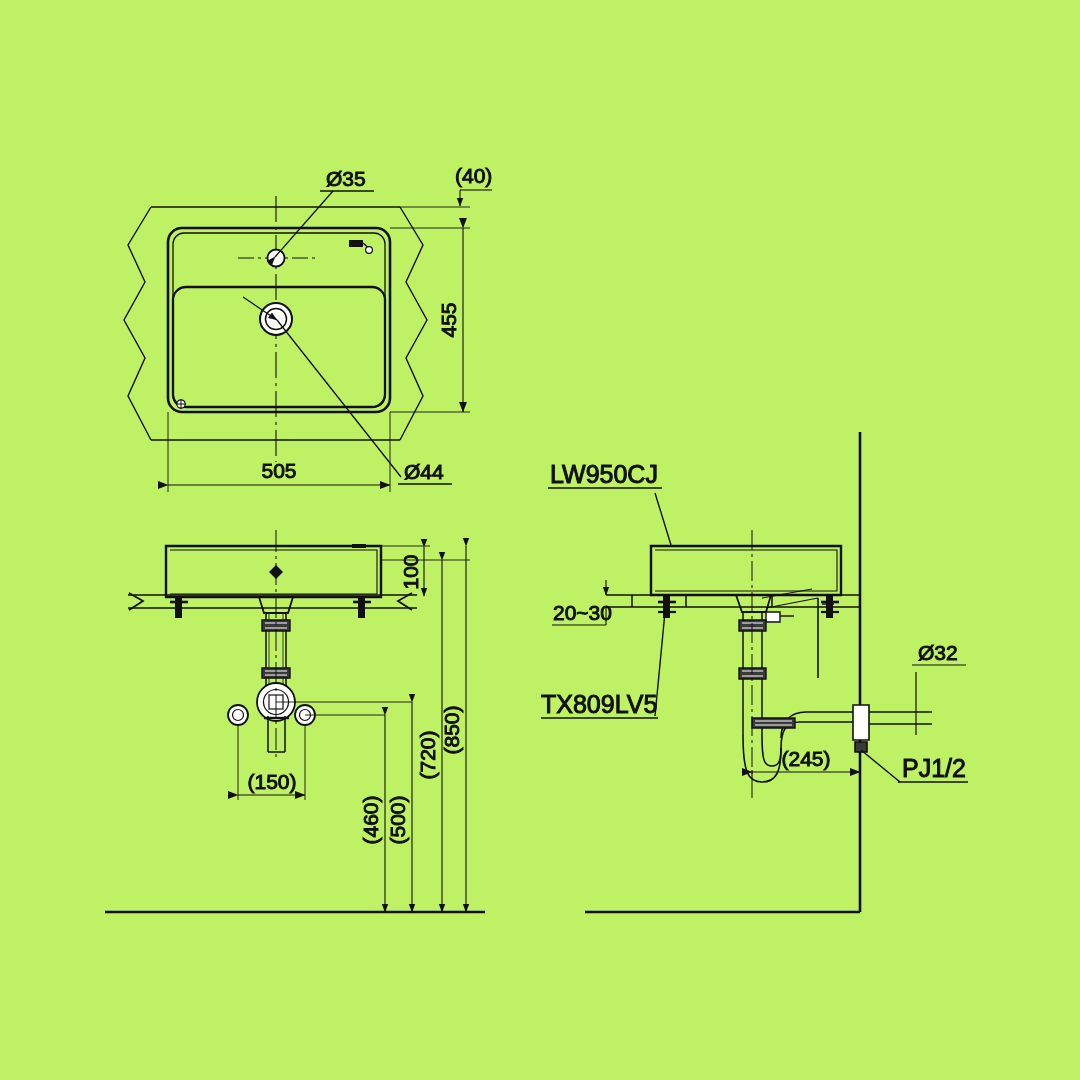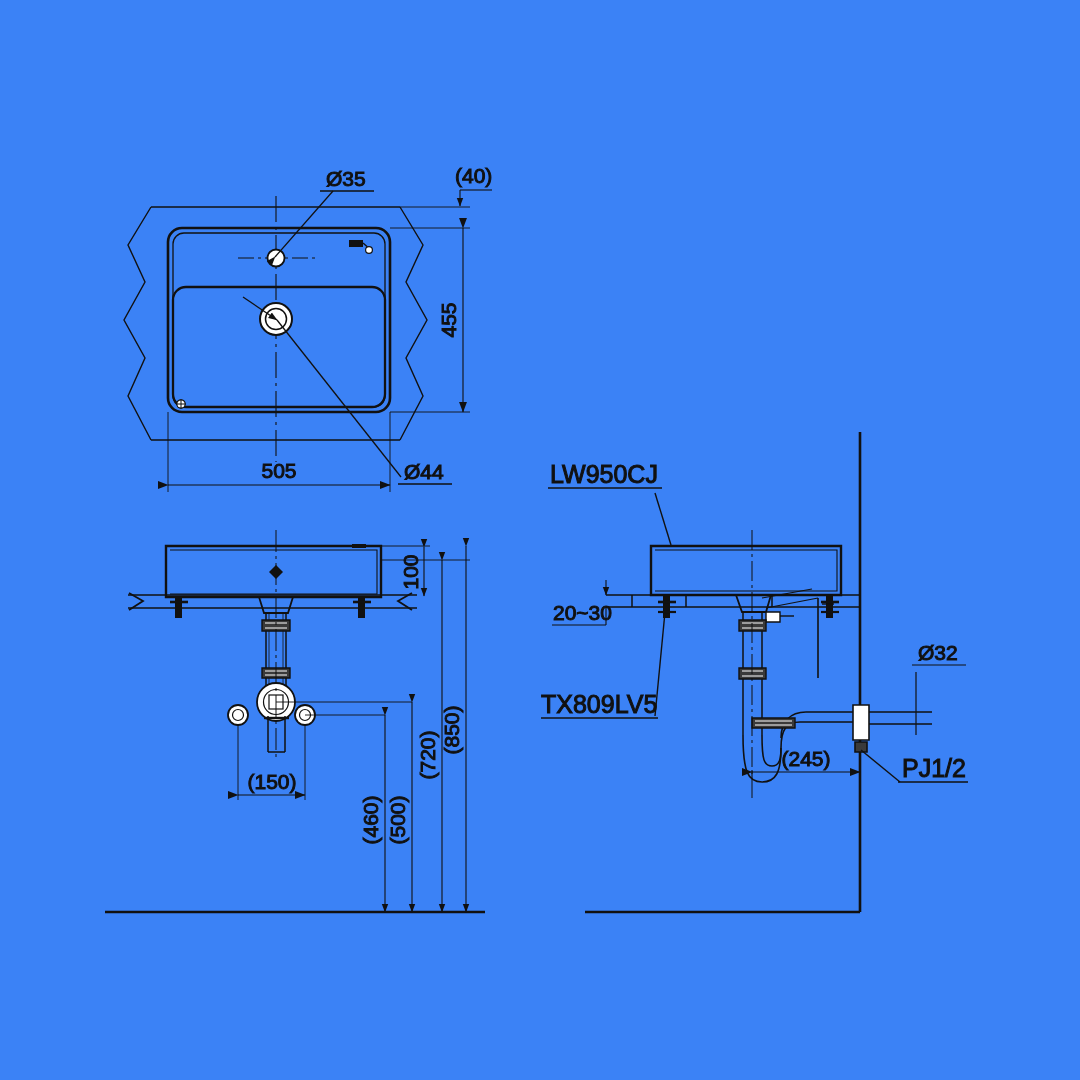--- a/index.html
+++ b/index.html
@@ -1,19 +1,19 @@
 <!DOCTYPE html>
 <html><head>
 <meta charset="utf-8">
 <title>LW950CJ Technical Drawing</title>
 <style>
   html,body{margin:0;padding:0;background:#ffffff;}
   body{width:1080px;height:1080px;overflow:hidden;
        font-family:"Liberation Sans","DejaVu Sans",sans-serif;color:#1a1a1a;}
-  #sheet{position:relative;width:1080px;height:1080px;background:#3b82f6;}
+  #sheet{position:relative;width:1080px;height:1080px;background:#bef264;}
   svg{display:block;}
   .dimtxt{font-family:"Liberation Sans","DejaVu Sans",sans-serif;font-size:21px;fill:#111;}
   .lbltxt{font-family:"Liberation Sans","DejaVu Sans",sans-serif;font-size:25px;fill:#111;}
 </style>
 </head>
 <body>
 
 <div id="sheet">
 <svg width="1080" height="1080" viewBox="0 0 1080 1080">
   <defs>

